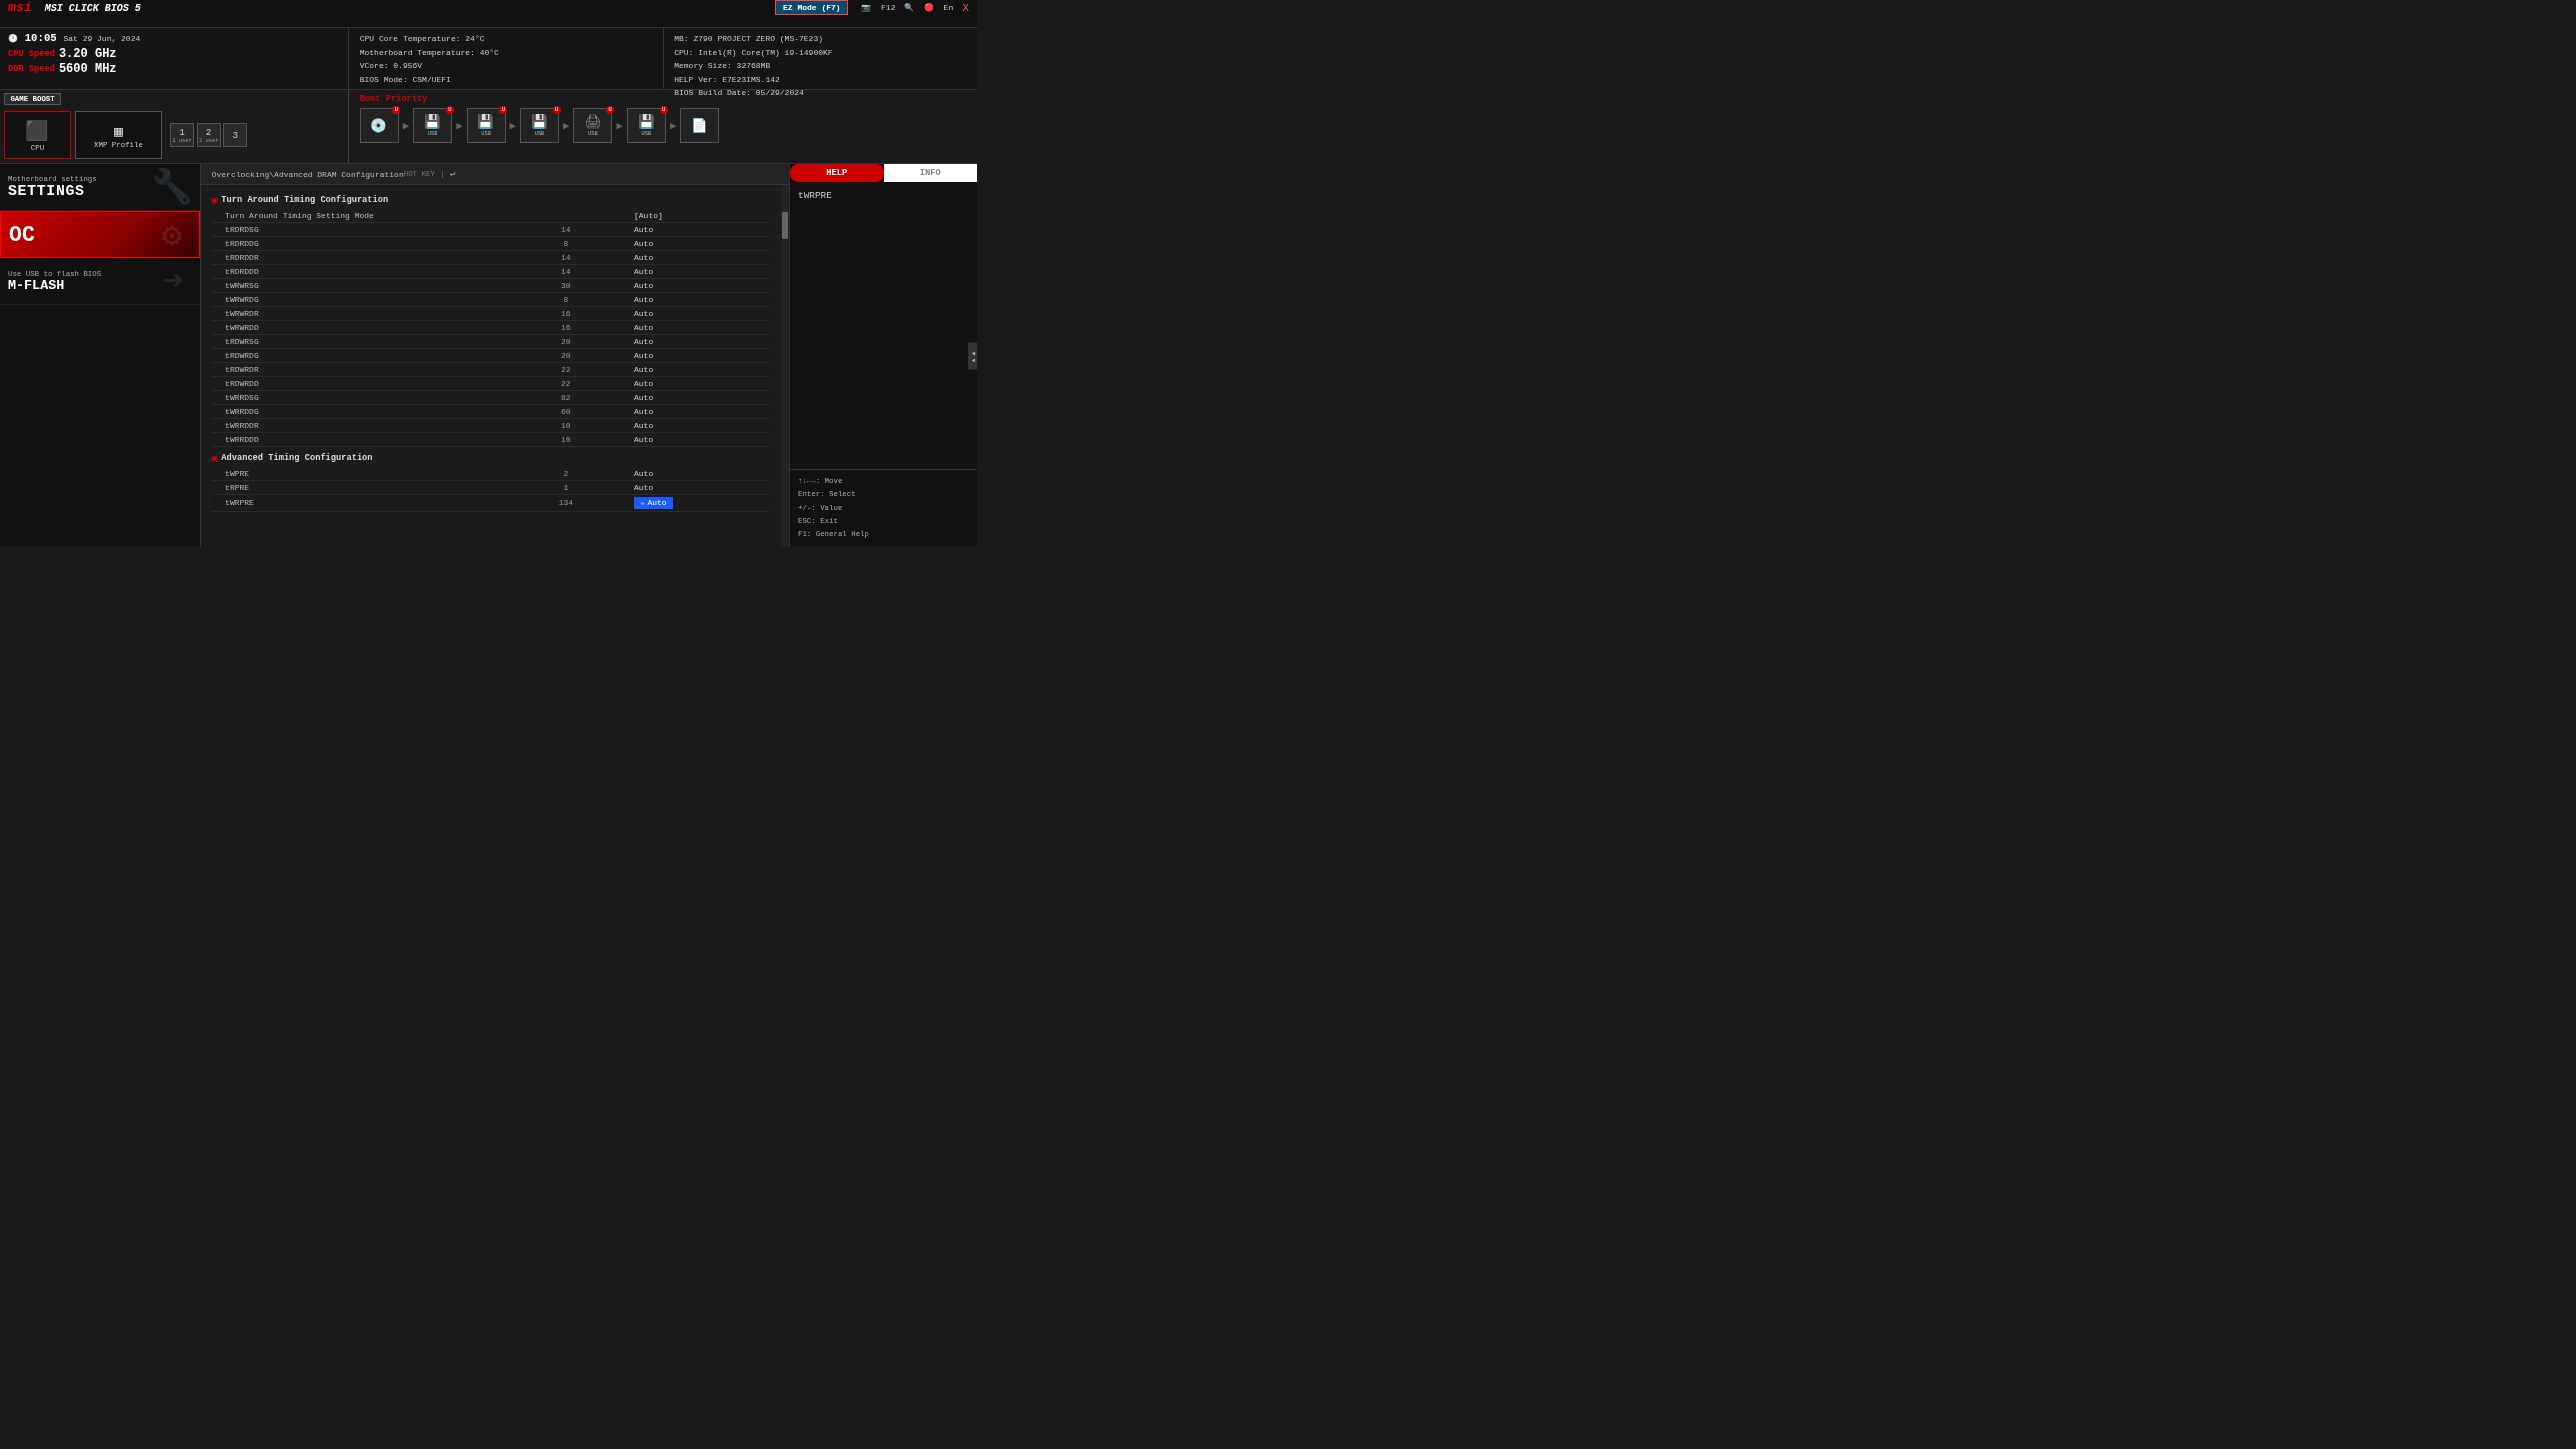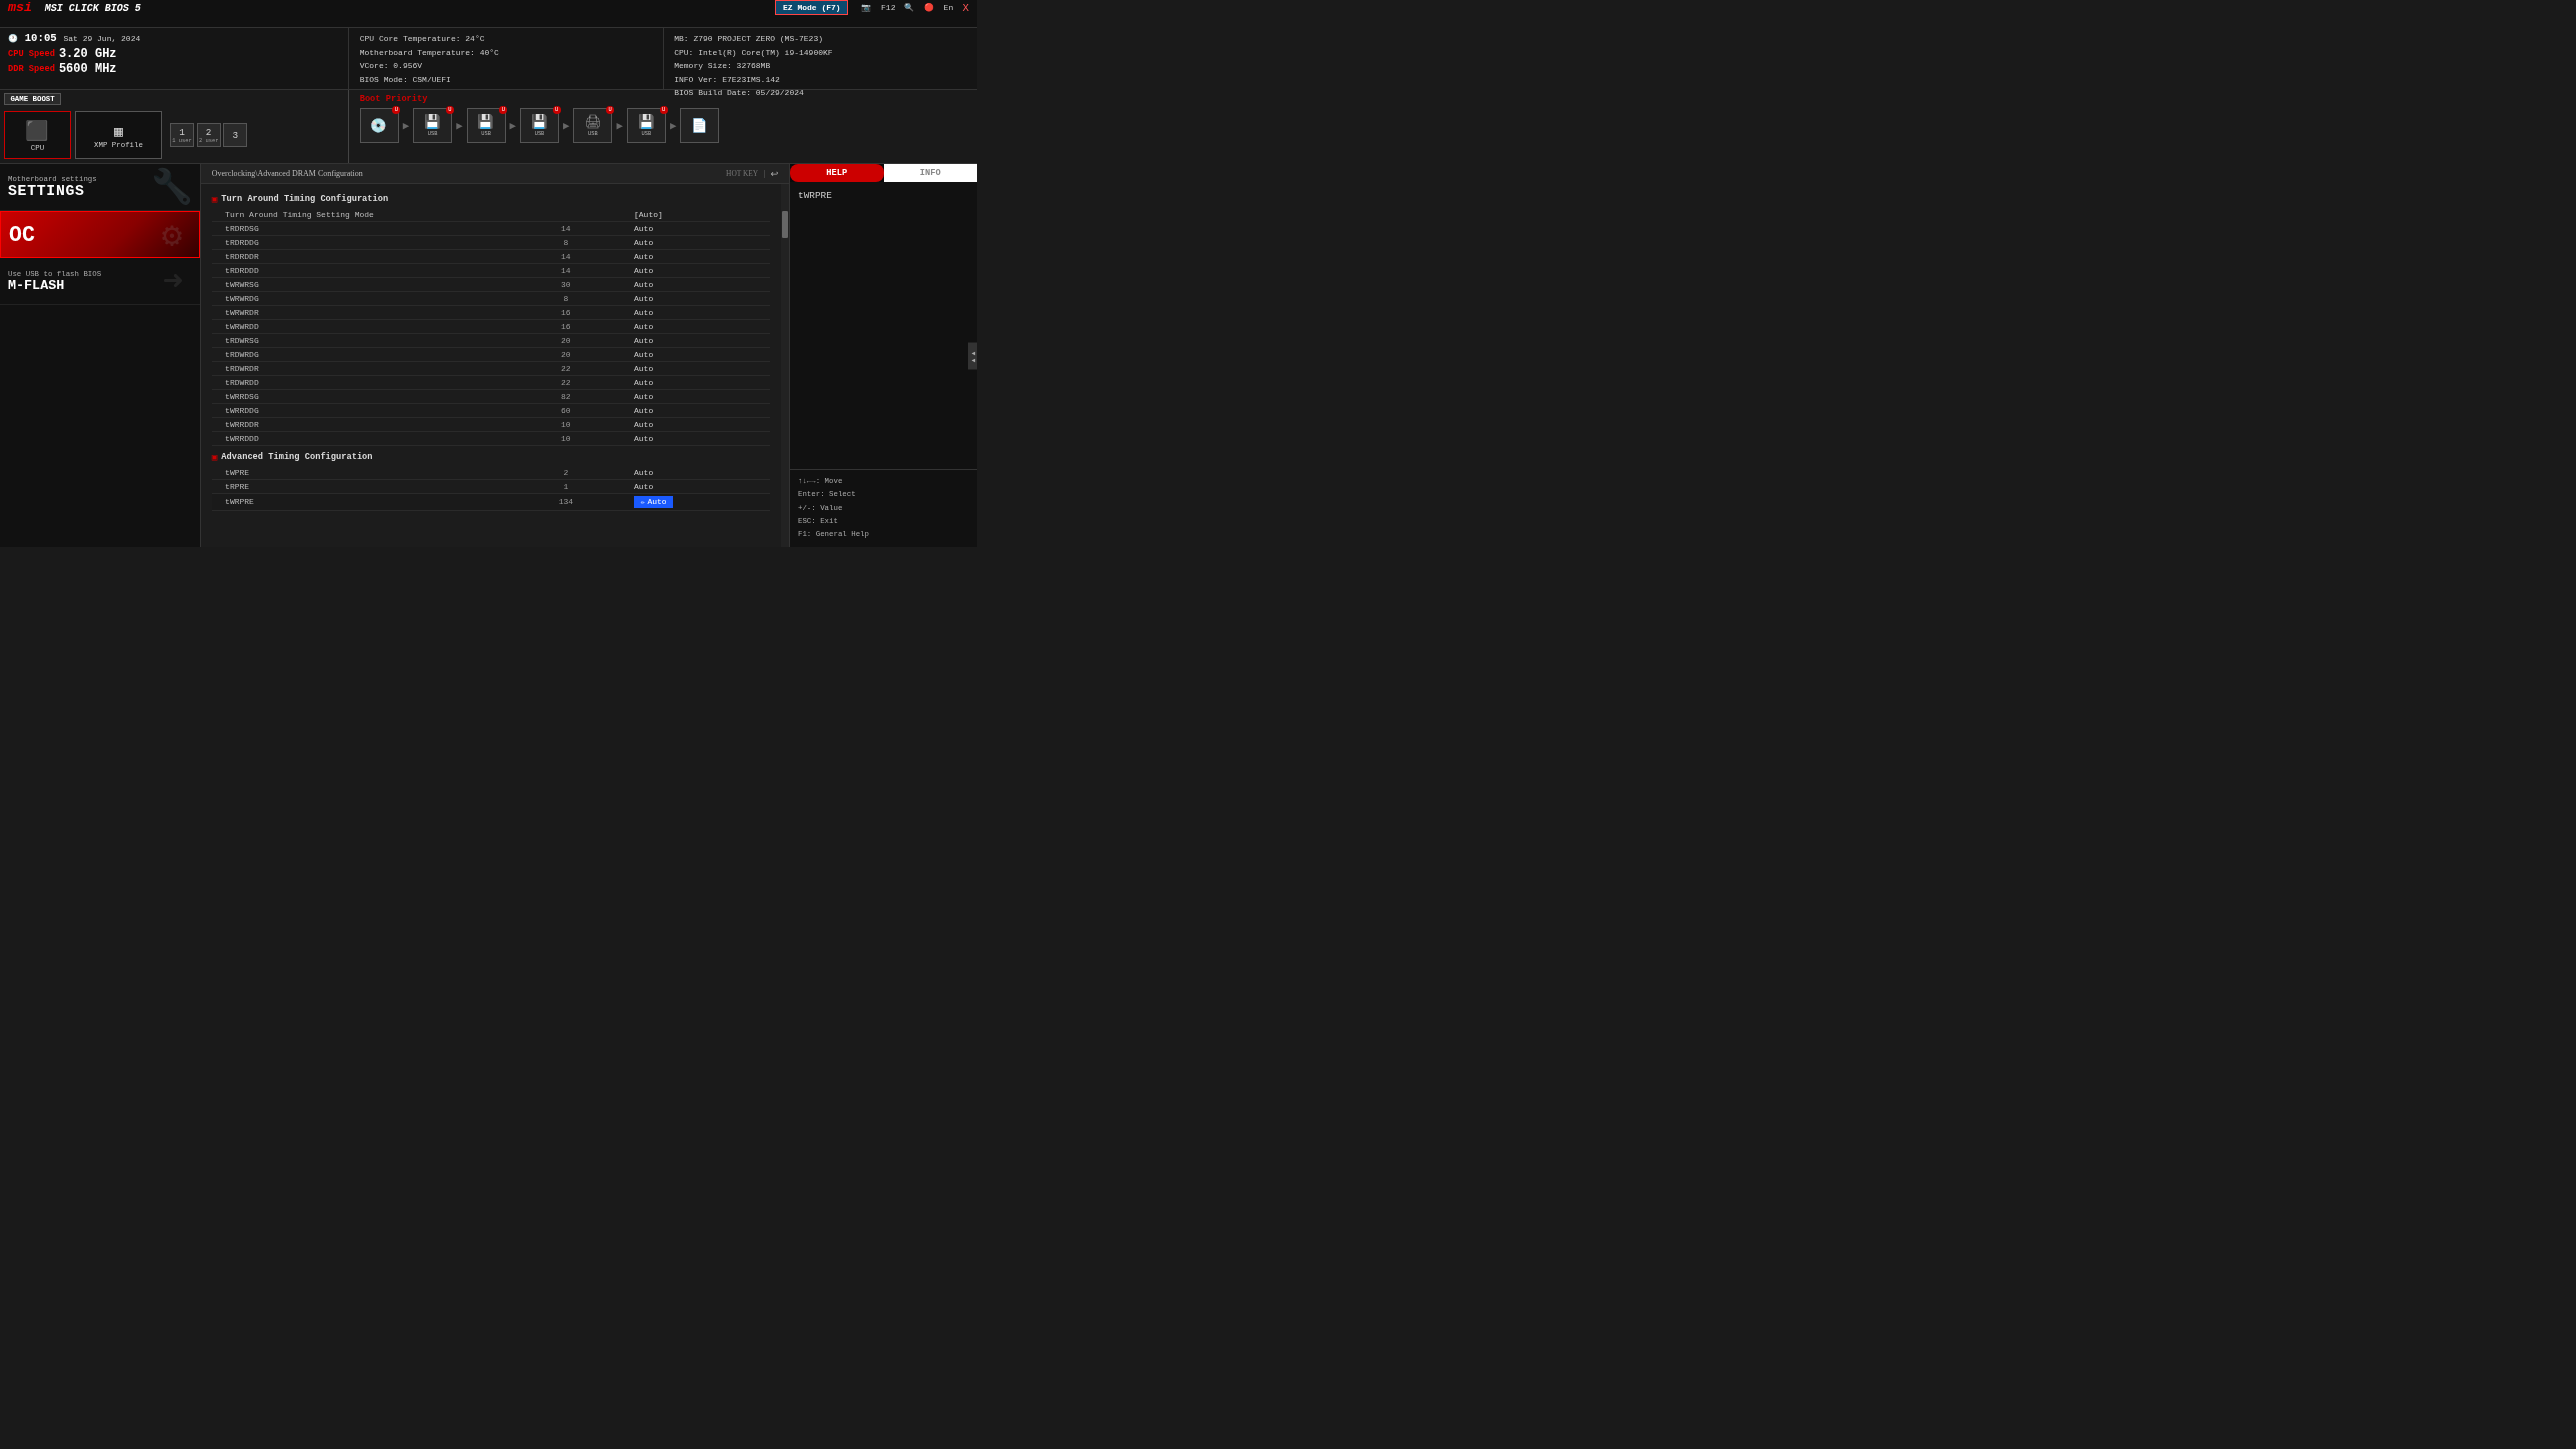--- a/index.html
+++ b/index.html
@@ -254,23 +254,21 @@
       background: #1c1c1c;
       display: flex;
       flex-direction: column;
       overflow: hidden;
     }
     .breadcrumb-bar {
       background: #232323;
       padding: 4px 10.7px;
       display: flex;
       align-items: center;
-      justify-content: space-between;
       border-bottom: 0.7px solid #333;
-      font-family: Liberation Serif, serif;
     }
     .breadcrumb-text { color: #bbb; font-size: 8px; }
     .hotkey-area { display: flex; align-items: center; gap: 5.4px; color: #777; font-size: 7.4px; }
     .hotkey-btn { color: #aaa; font-size: 9.4px; cursor: pointer; }
 
     .settings-table {
       flex: 1;
       overflow-y: auto;
       padding: 4px 10.7px;
     }
@@ -399,21 +397,21 @@
   <div class="info-mid">
     <div>CPU Core Temperature: 24°C</div>
     <div>Motherboard Temperature: 40°C</div>
     <div>VCore: 0.956V</div>
     <div>BIOS Mode: CSM/UEFI</div>
   </div>
   <div class="info-right">
     <div>MB: Z790 PROJECT ZERO (MS-7E23)</div>
     <div>CPU: Intel(R) Core(TM) i9-14900KF</div>
     <div>Memory Size: 32768MB</div>
-    <div>INFO Ver: E7E23IMS.142</div>
+    <div>HELP Ver: E7E23IMS.142</div>
     <div>BIOS Build Date: 05/29/2024</div>
   </div>
 </div>
 
 <div class="gameboost-row">
   <div class="gameboost-section">
     <div class="gameboost-label">GAME BOOST</div>
     <div class="gameboost-content">
       <div class="cpu-icon-box">
         <div class="icon-sym">⬛</div>

